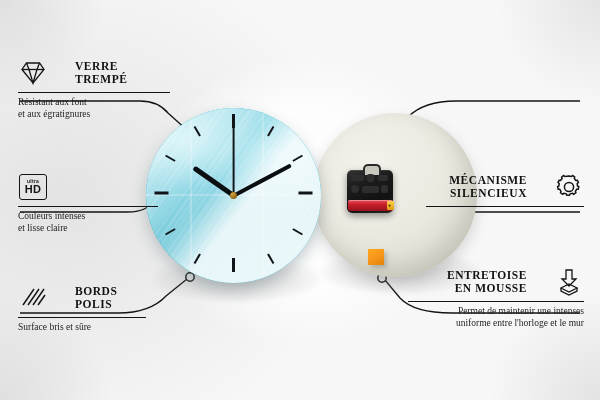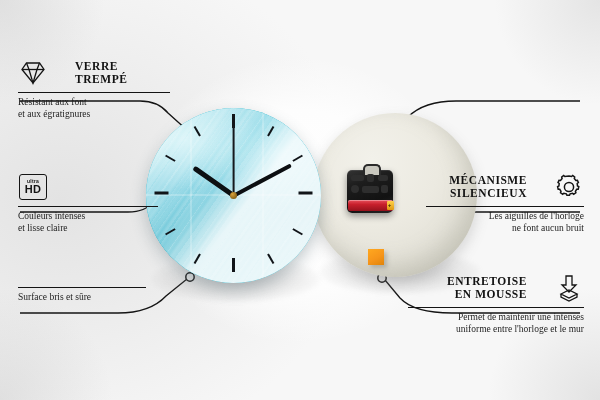--- a/index.html
+++ b/index.html
@@ -246,21 +246,21 @@
     font: 700 11px/11px "Liberation Sans", sans-serif;
     letter-spacing: .3px;
   }
 
   
   #feature-verre      { left: 18px;  top: 58px;  }
   #feature-impression { left: 18px;  top: 172px; }
   #feature-bords      { left: 18px;  top: 283px; }
   #feature-poignee    { left: 404px; top: 58px;  }
   #feature-mecanisme  { left: 404px; top: 172px; }
-  #feature-entretoise { left: 404px; top: 273px; }
+  #feature-entretoise { left: 404px; top: 267px; }
 </style>
 </head>
 <body>
 
 <div id="stage">
 
   <svg id="connectors" viewBox="0 0 600 400">
     <g fill="none" stroke="#141414" stroke-width="1.3">
 
       <path d="M20,101 L140,101 Q158,101 168,113 L188,131"></path>
@@ -355,39 +355,49 @@
           <span class="hd-hd">HD</span>
         </span>
       </span>
     </div>
     <div class="feat-rule" style="width:140px;"></div>
     <div class="feat-desc">Couleurs intenses
 et lisse claire</div>
   </div>
 
   <div class="feature left" id="feature-bords">
+    <div class="feat-head">
+      <span class="feat-icon">
+        <svg viewBox="0 0 30 30" width="30" height="30" fill="none" stroke="#141414" stroke-width="1.5">
+          <path d="M5,22 L16,6"></path>
+          <path d="M10,22 L21,6"></path>
+          <path d="M15,22 L26,6"></path>
+          <path d="M20,22 L27,12"></path>
+        </svg>
+      </span>
+      <span class="feat-title">BORDS
+POLIS</span>
+    </div>
     <div class="feat-rule" style="width:128px;"></div>
     <div class="feat-desc">Surface bris et sûre</div>
   </div>
 
 
   <div class="feature right" id="feature-mecanisme">
     <div class="feat-head">
       <span class="feat-icon">
         <svg viewBox="0 0 30 30" width="30" height="30" fill="none" stroke="#141414" stroke-width="1.5">
           <path d="M15,4 l2.6,.5 1.1,-1.0 2.0,1.6 -.4,1.4 1.6,1.9 1.5,-.2 1.0,2.4 -1.2,.9 .3,2.5 1.3,.7 -.6,2.5 -1.5,.1 -1.3,2.1 .5,1.4 -2.2,1.4 -1.1,-1.0 -2.5,.6 -.6,1.4 -2.6,0 -.6,-1.4 -2.5,-.6 -1.1,1.0 -2.2,-1.4 .5,-1.4 -1.3,-2.1 -1.5,-.1 -.6,-2.5 1.3,-.7 .3,-2.5 -1.2,-.9 1.0,-2.4 1.5,.2 1.6,-1.9 -.4,-1.4 2.0,-1.6 1.1,1.0 z"></path>
           <circle cx="15" cy="15" r="4.6"></circle>
         </svg>
       </span>
       <span class="feat-title">MÉCANISME
 SILENCIEUX</span>
     </div>
     <div class="feat-rule" style="width:158px; margin-left:22px;"></div>
-    <div class="feat-desc">Les aiguilles de l'horloge
-ne font aucun bruit</div>
   </div>
 
   <div class="feature right" id="feature-entretoise">
     <div class="feat-head">
       <span class="feat-icon">
         <svg viewBox="0 0 30 30" width="30" height="30" fill="none" stroke="#141414" stroke-width="1.3">
           <path d="M12,3 L18,3 L18,12 L22,12 L15,19 L8,12 L12,12 Z"></path>
           <path d="M7,21 L15,17 L23,21 L15,25 Z"></path>
           <path d="M7,21 L7,24 L15,28 L23,24 L23,21"></path>
         </svg>

